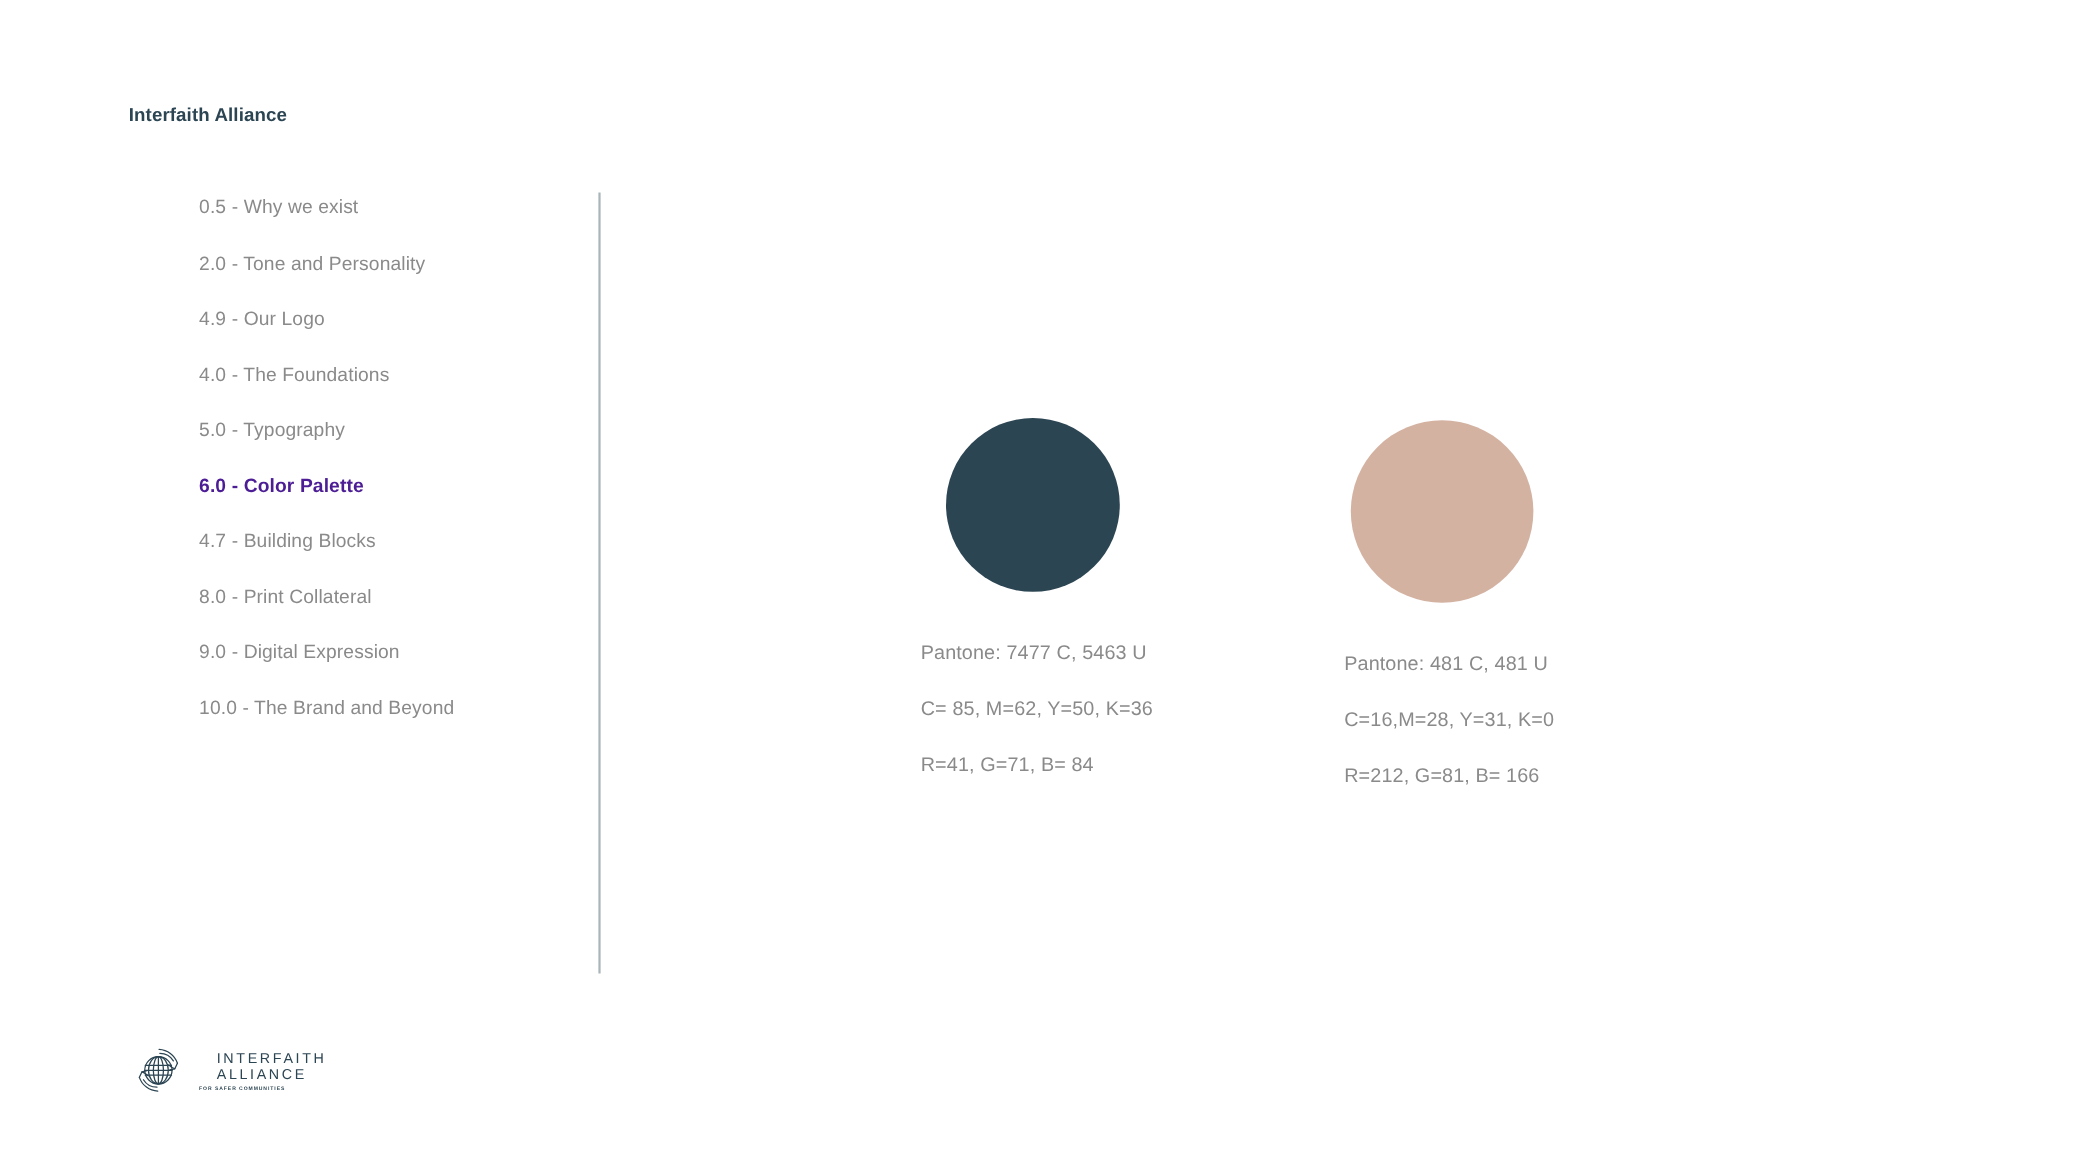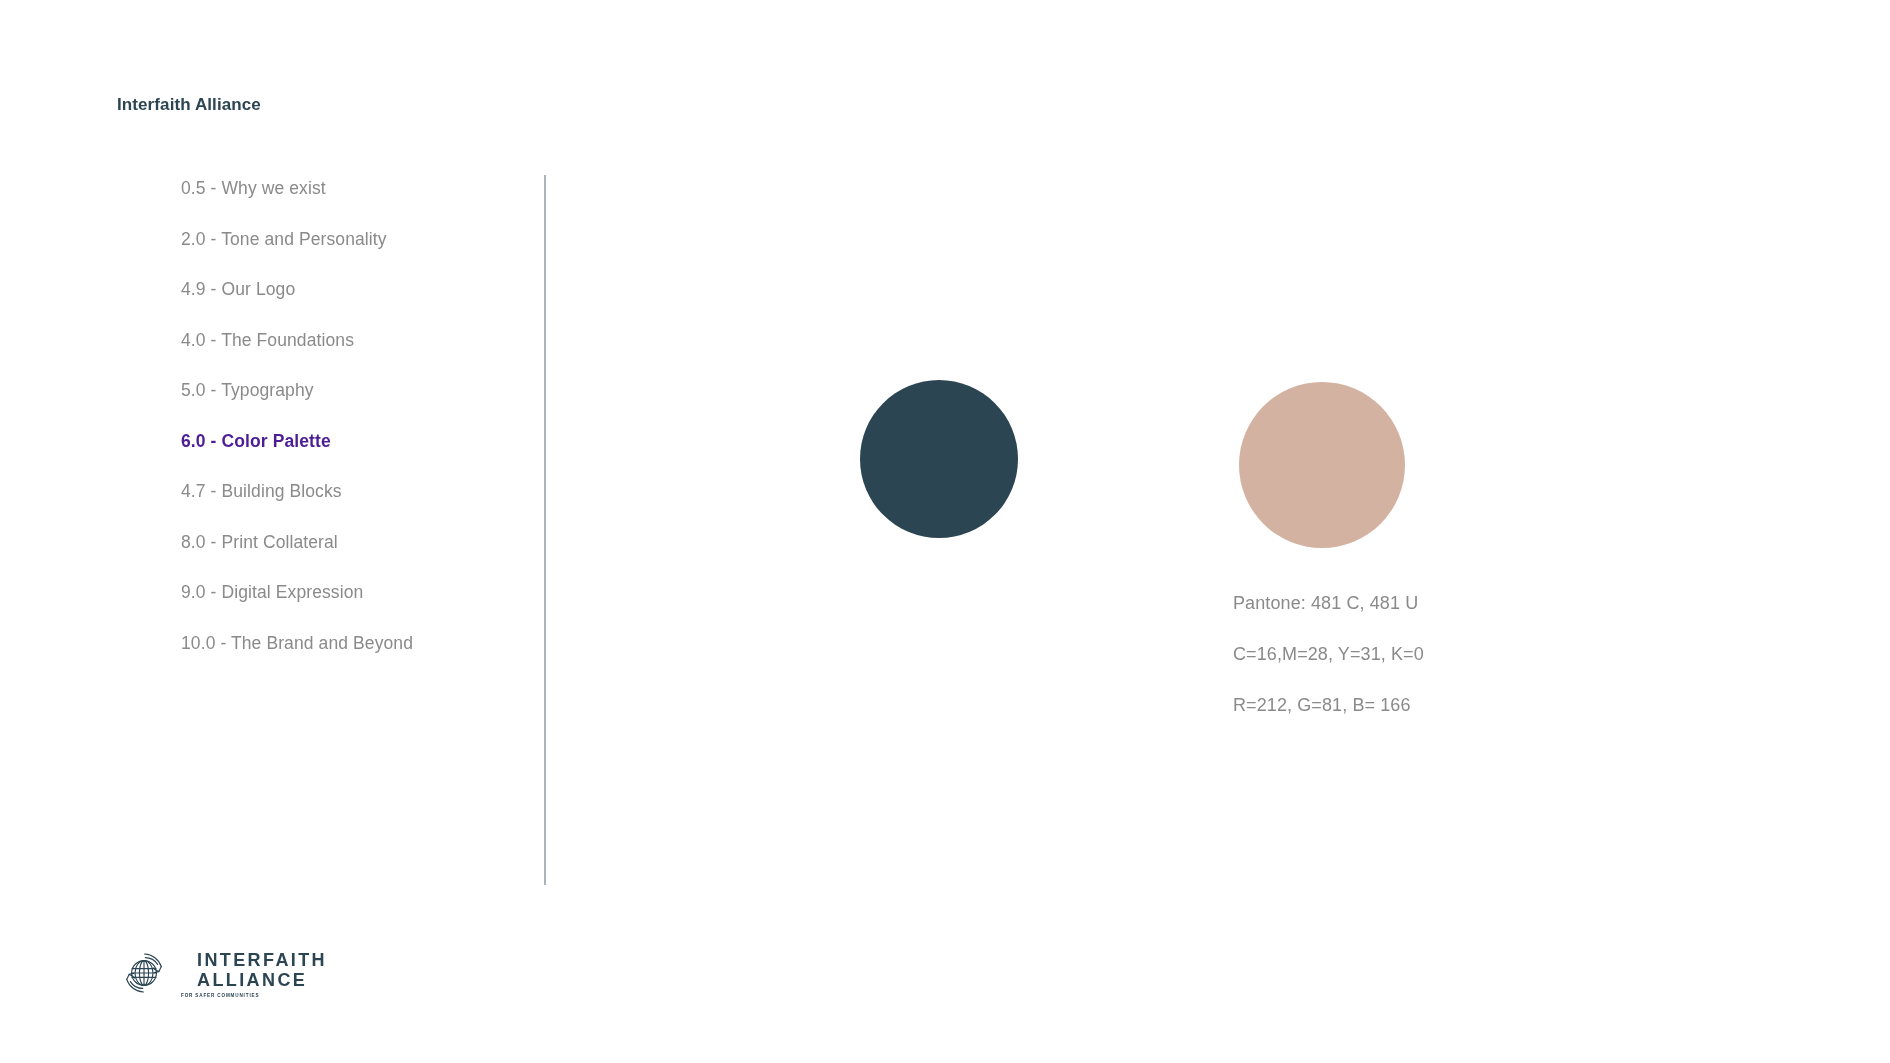--- a/index.html
+++ b/index.html
@@ -83,21 +83,21 @@
     top: 370px;
     width: 760px;
   }
 
   .swatch {
     position: absolute;
     top: 0;
   }
 
   .swatch-1 { left: 0px; }
-  .swatch-2 { left: 397px; }
+  .swatch-2 { left: 386px; }
 
   .swatch-circle {
     border-radius: 50%;
   }
 
   .swatch-1 .swatch-circle {
     width: 158px;
     height: 158px;
     margin-left: 22px;
     margin-top: 10px;
@@ -143,22 +143,22 @@
   }
 
   .logo-wordmark {
     display: flex;
     flex-direction: column;
     justify-content: center;
     padding-top: 2px;
   }
 
   .logo-line1, .logo-line2 {
-    font-size: 18px;
-    font-weight: 700;
+    font-size: 13px;
+    font-weight: 400;
     letter-spacing: 2.4px;
     color: #2c4553;
     line-height: 1.13;
     padding-left: 16px;
   }
 
   .logo-tagline {
     font-size: 4.6px;
     font-weight: 700;
     letter-spacing: 0.85px;
@@ -187,20 +187,25 @@
     <div class="nav-item">10.0 - The Brand and Beyond</div>
   </nav>
 
   <div class="divider"></div>
 
 
   <section class="swatches">
 
     <div class="swatch swatch-1">
       <div class="swatch-circle" style="background-color: rgb(44, 69, 83);"></div>
+      <div class="swatch-specs">
+        <div class="spec-line">Pantone: 7477 C, 5463 U</div>
+        <div class="spec-line">C= 85, M=62, Y=50, K=36</div>
+        <div class="spec-line">R=41, G=71, B= 84</div>
+      </div>
     </div>
 
     <div class="swatch swatch-2">
       <div class="swatch-circle" style="background-color: rgb(211, 178, 162);"></div>
       <div class="swatch-specs">
         <div class="spec-line">Pantone: 481 C, 481 U</div>
         <div class="spec-line">C=16,M=28, Y=31, K=0</div>
         <div class="spec-line">R=212, G=81, B= 166</div>
       </div>
     </div>

